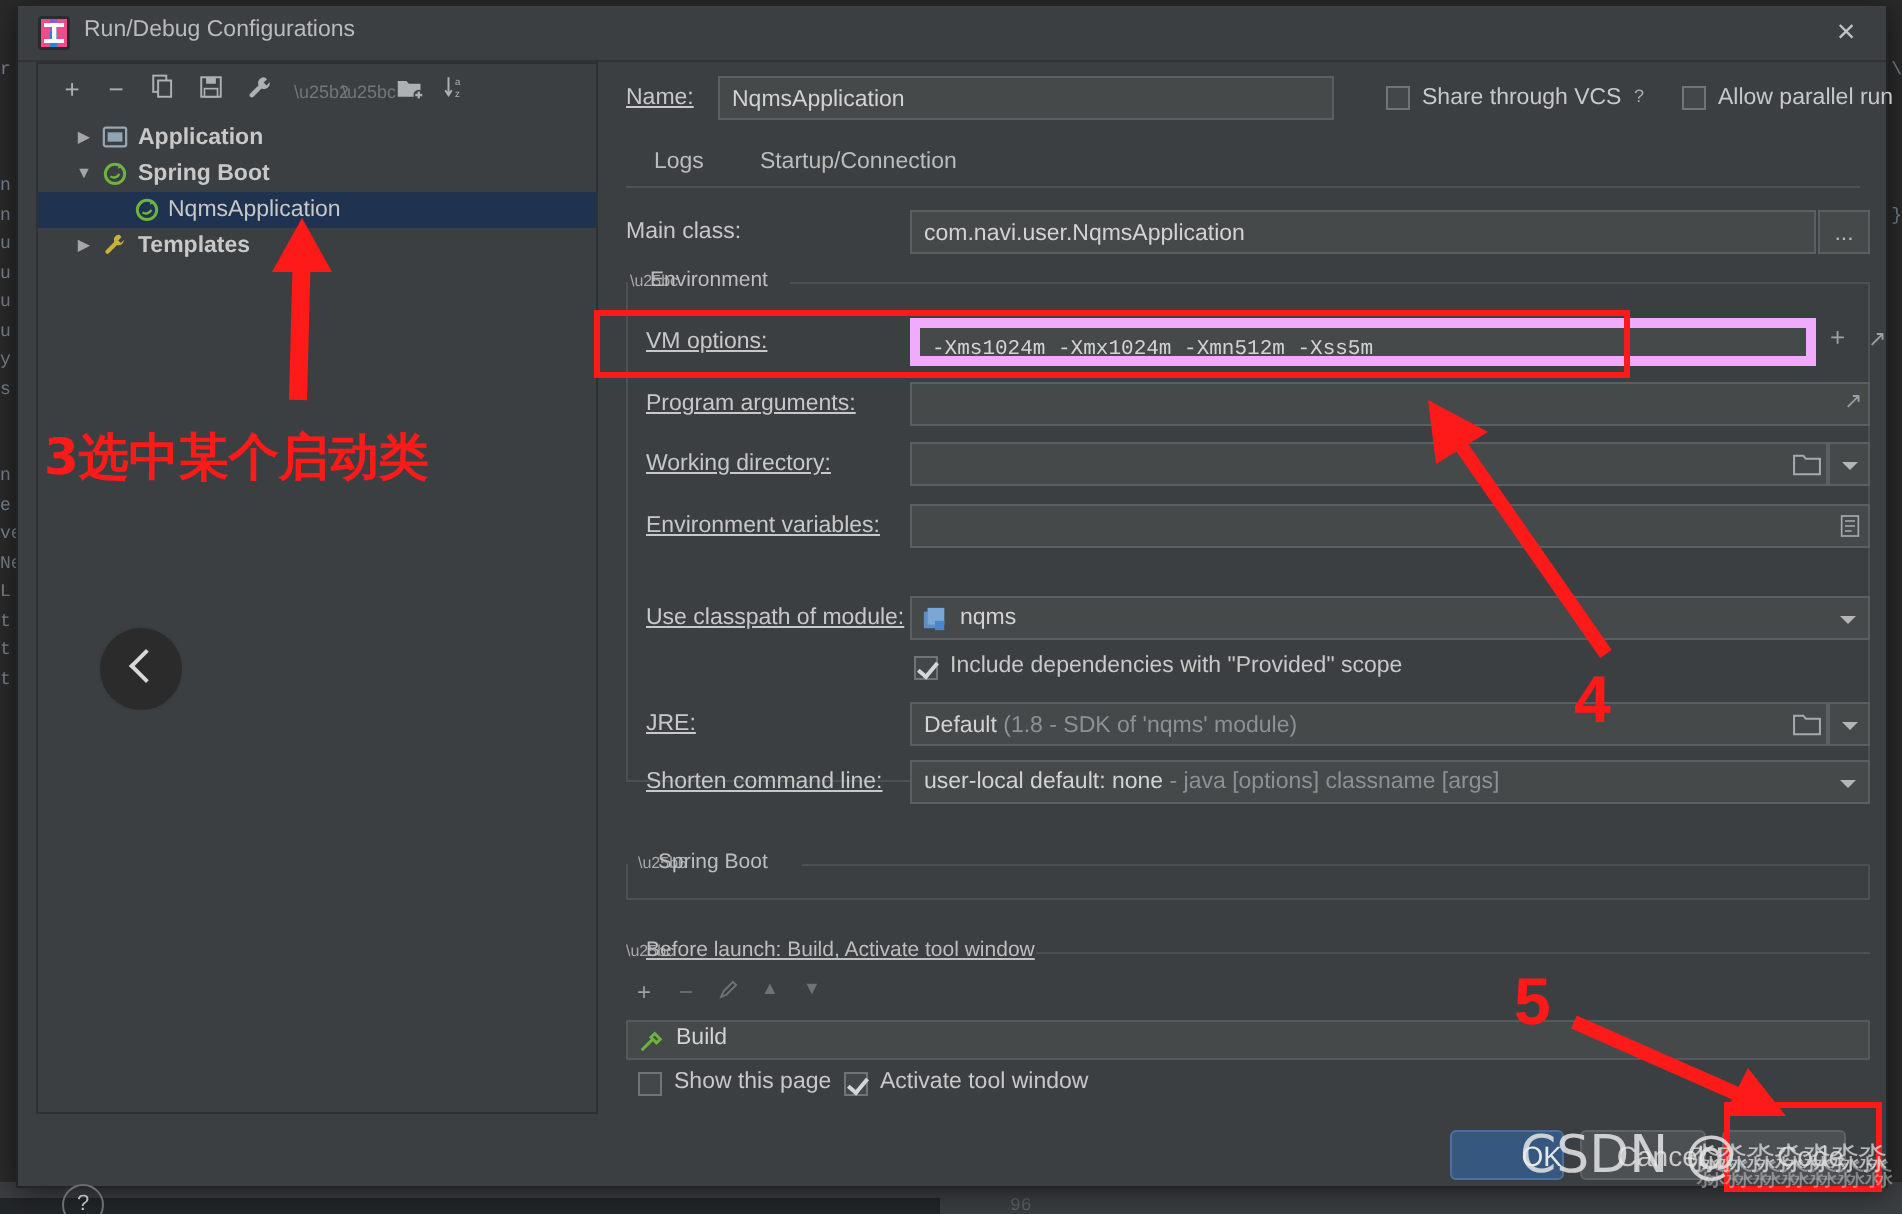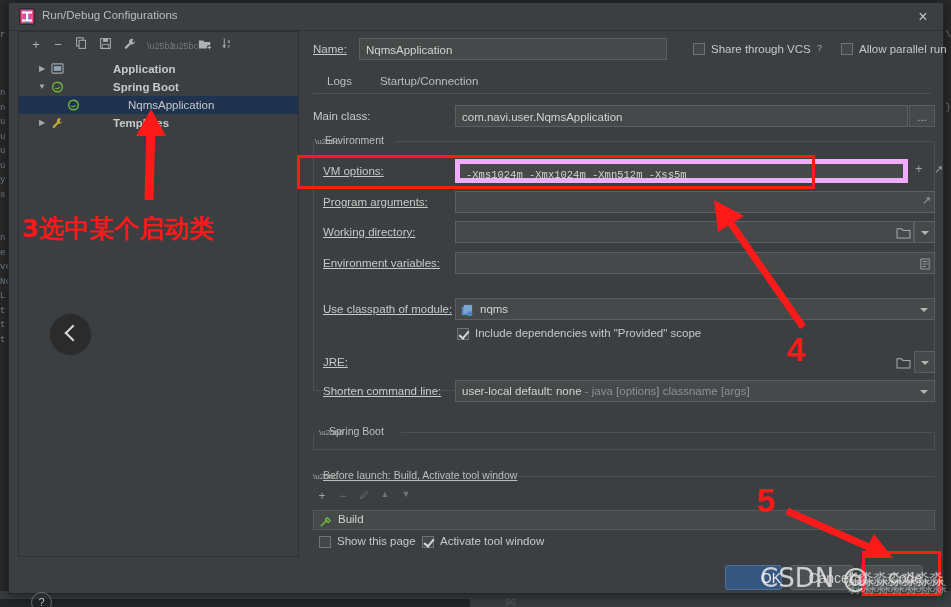--- a/index.html
+++ b/index.html
@@ -31,21 +31,21 @@
             border:1px solid #2e3133;box-sizing:border-box;}
   .lp-toolbar{position:relative;height:24px;padding-top:4px;}
   .tb-ico{position:absolute;top:5px;width:16px;height:16px;color:#adb1b3;font-size:13px;
           line-height:16px;text-align:center;}
   .tree{position:absolute;left:0;top:28px;right:0;bottom:0;}
   .tnode{position:relative;height:18px;line-height:18px;font-size:11.5px;color:#d5d5d5;
          white-space:nowrap;}
   .tnode.sel{background:#1f3350;}
   .tnode .arrow{position:absolute;left:18px;top:0;width:10px;text-align:center;font-size:8px;color:#a6a6a6;}
   .tnode .ico{position:absolute;top:2px;width:14px;height:14px;}
-  .tnode .lbl{position:absolute;white-space:nowrap;font-weight:bold;margin-left:44px;}
+  .tnode .lbl{position:absolute;white-space:nowrap;font-weight:bold;}
   .tnode .lbl.plain{font-weight:normal;}
 
   .backbtn{position:absolute;left:30px;top:281px;width:41px;height:41px;border-radius:50%;
            background:#2b2b2b;border:1px solid #3a3d3f;}
   .backbtn:after{content:"";position:absolute;left:17px;top:13px;width:10px;height:10px;
                  border-left:2px solid #d8d8d8;border-bottom:2px solid #d8d8d8;
                  transform:rotate(45deg);}
   .helpbtn{position:absolute;left:12px;top:560px;width:19px;height:19px;border-radius:50%;
            border:1px solid #6b6f72;color:#b9bdbf;font-size:11px;line-height:18px;text-align:center;}
 
@@ -326,20 +326,24 @@
             </svg>
         </span>
         <span>nqms</span>
         <span class="caret"></span>
       </div>
 
       <div class="chk on" style="left:152px;top:297px"></div>
       <div class="lbl" style="left:170px;top:296px">Include dependencies with "Provided" scope</div>
 
       <div class="lbl ul" style="left:18px;top:325px">JRE:</div>
+      <div class="field" style="left:150px;top:320px;width:459px;height:22px">
+        <span>Default</span>
+        <span class="dim">(1.8 - SDK of 'nqms' module)</span>
+      </div>
       <div style="position:absolute;left:591px;top:324px">
         <svg viewBox="0 0 16 13" width="15" height="12">
             <path d="M1 2h5l1.4 1.7H15V12H1z" fill="none" stroke="#a5aaad" stroke-width="1.1"></path>
           </svg>
       </div>
       <div class="field" style="left:609px;top:320px;width:21px;height:22px">
         <span style="position:absolute;left:6px;top:9px;width:0;height:0;border-left:4px solid transparent;border-right:4px solid transparent;border-top:4px solid #b5b5b5"></span>
       </div>
 
       <div class="lbl ul" style="left:18px;top:354px">Shorten command line:</div>

